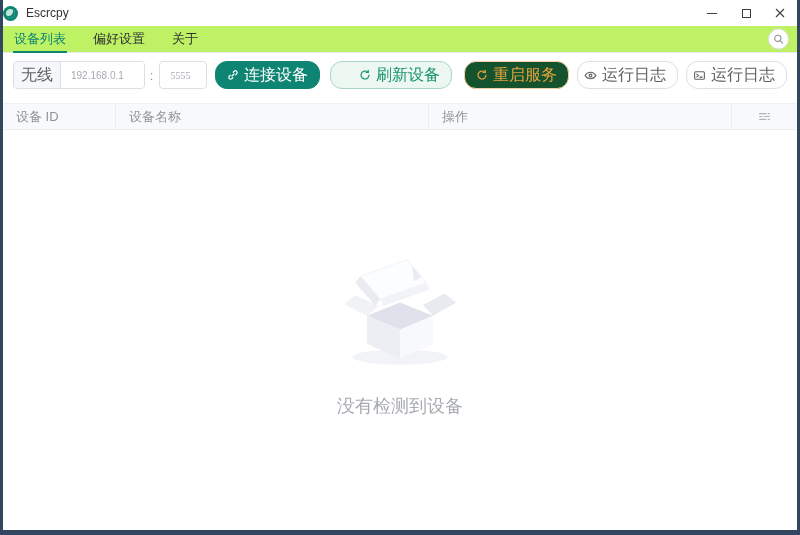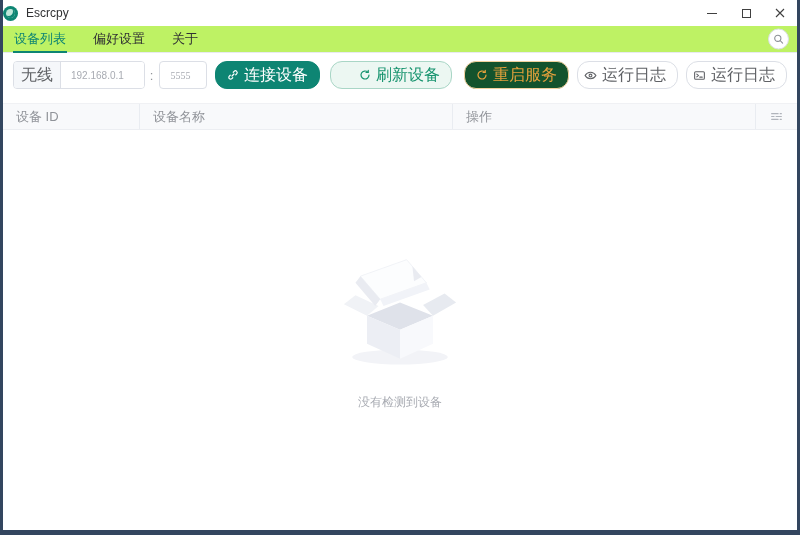--- a/index.html
+++ b/index.html
@@ -50,28 +50,28 @@
   .btn svg { flex:0 0 auto; }
   .btn-connect { background:#0e8573; border-color:#0e8573; color:#fff; margin-left:8px; }
   .btn-refresh { background:#ecf7f2; border-color:#a9d6c6; color:#18946f; margin-left:10px;padding-left:28px; }
   .btn-restart { background:#14532d; border-color:#f3d19e; color:#e6a23c; margin-left:12px;align-items:center; }
   .btn-plain { margin-left:8px;padding-left:6px; }
 
   
   .table-header { height:27px; flex:0 0 27px; display:flex; align-items:stretch; background:#f8f9fb;
     border-top:1px solid #f0f1f4; border-bottom:1px solid #eceef2; font-size:13px; color:#909399; margin-top:6px; }
   .th { display:flex; align-items:center; padding:0 13px; border-right:1px solid #e9ecf1; }
-  .th-id { width:137px; }
+  .th-id { width:113px; }
   .th-name { width:313px; }
   .th-ops { width:303px; }
   .th-tools { flex:1; justify-content:center; border-right:none; color:#b0b4bb; cursor:pointer; }
 
   
   .table-body { flex:1; background:#fff; display:flex; flex-direction:column; align-items:center; padding-top:116px; }
-  .empty-text { margin-top:20px; font-size:12px; color:#a8abb2; }
+  .empty-text { margin-top:20px; font-size:18px; color:#a8abb2; }
 </style>
 </head>
 <body>
 
 <div class="window">
 
   <div class="titlebar">
     <span class="app-icon"></span>
     <span class="title-text">Escrcpy</span>
     <div class="win-controls">

